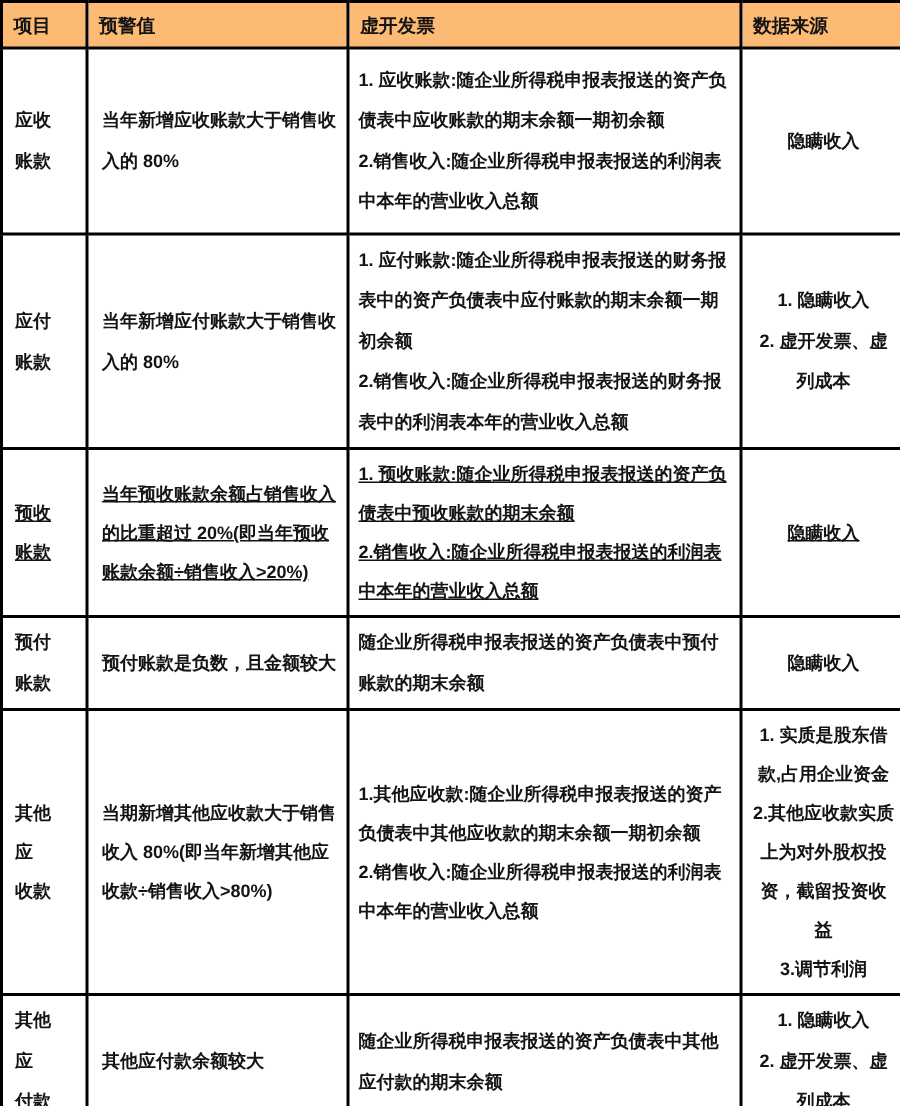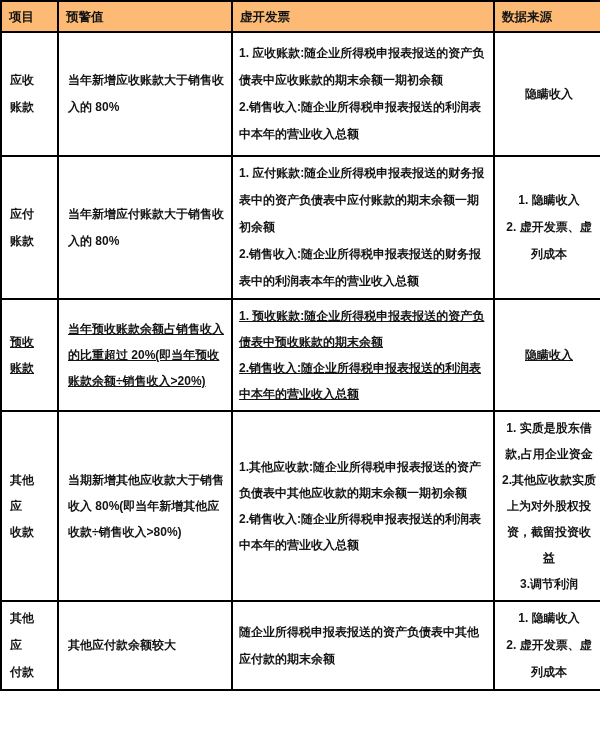--- a/index.html
+++ b/index.html
@@ -94,20 +94,27 @@
 2. 虚开发票、虚列成本</td>
     </tr>
     <tr class="row-2">
       <td class="item-cell">预收
 账款</td>
       <td class="warn-cell">当年预收账款余额占销售收入的比重超过 20%(即当年预收账款余额÷销售收入&gt;20%)</td>
       <td class="source-cell">1. 预收账款:随企业所得税申报表报送的资产负债表中预收账款的期末余额
 2.销售收入:随企业所得税申报表报送的利润表中本年的营业收入总额</td>
       <td class="issue-cell">隐瞒收入</td>
     </tr>
+    <tr class="row-3">
+      <td class="item-cell">预付
+账款</td>
+      <td class="warn-cell">预付账款是负数，且金额较大</td>
+      <td class="source-cell">随企业所得税申报表报送的资产负债表中预付账款的期末余额</td>
+      <td class="issue-cell">隐瞒收入</td>
+    </tr>
     <tr class="row-4">
       <td class="item-cell">其他
 应
 收款</td>
       <td class="warn-cell">当期新增其他应收款大于销售收入 80%(即当年新增其他应收款÷销售收入&gt;80%)</td>
       <td class="source-cell">1.其他应收款:随企业所得税申报表报送的资产负债表中其他应收款的期末余额一期初余额
 2.销售收入:随企业所得税申报表报送的利润表中本年的营业收入总额</td>
       <td class="issue-cell">1. 实质是股东借款,占用企业资金
 2.其他应收款实质上为对外股权投资，截留投资收益
 3.调节利润</td>

